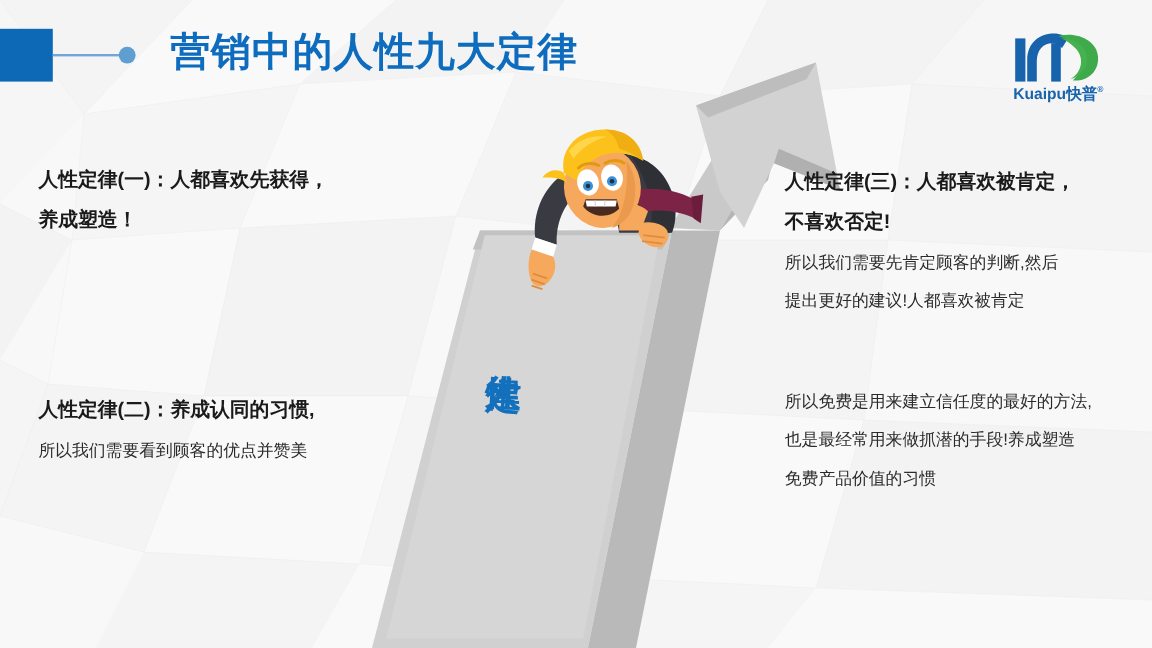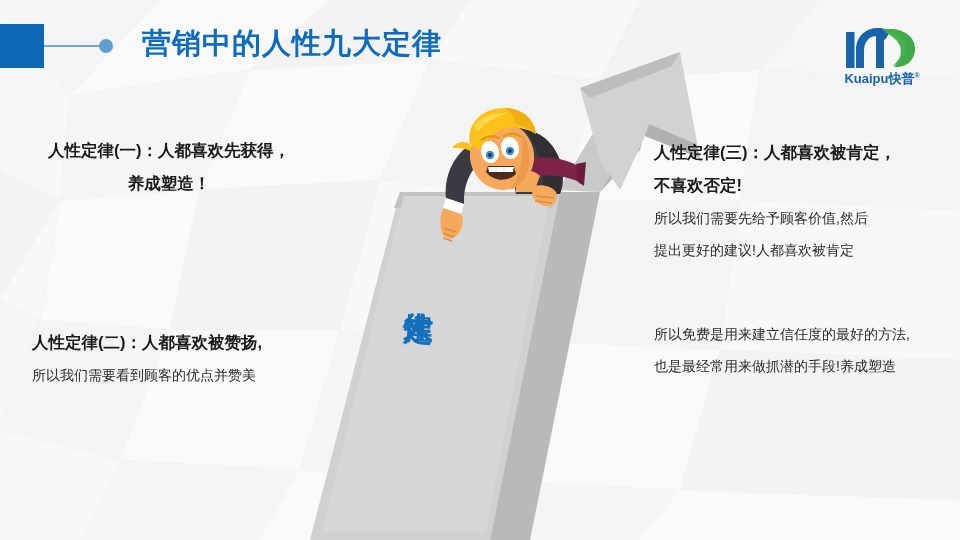--- a/index.html
+++ b/index.html
@@ -52,21 +52,21 @@
     width: 14px;
     height: 14px;
     border-radius: 50%;
     background: #5f9ed1;
     z-index: 6;
   }
   .slide-title {
     position: absolute;
     left: 142px;
     top: 21px;
-    font-size: 29px;
+    font-size: 33px;
     font-weight: bold;
     color: #0d6cbd;
     letter-spacing: 1px;
     white-space: nowrap;
     z-index: 6;
     line-height: 44px;
   }
 
   
   .logo {
@@ -153,21 +153,21 @@
     line-height: 33px;
     white-space: nowrap;
   }
   .block .body {
     font-size: 14px;
     color: #2b2b2b;
     line-height: 32px;
     white-space: nowrap;
     font-weight: normal;
   }
-  .block-1 { left: 48px;  top: 134px; text-align: center; }
+  .block-1 { left: 32px;  top: 134px; }
   .block-2 { left: 32px;  top: 326px; }
   .block-3 { left: 654px; top: 136px; }
   .block-4 { left: 654px; top: 318px; }
 </style>
 </head>
 <body>
 
 <div class="slide">
 
   <svg class="bg-poly" viewBox="0 0 960 540" preserveAspectRatio="none">
@@ -302,29 +302,30 @@
   </svg>
 
   <div class="arrow-label">人性定律</div>
 
   <div class="block block-1">
     <div class="head">人性定律(一)：人都喜欢先获得，</div>
     <div class="head">养成塑造！</div>
   </div>
 
   <div class="block block-2">
-    <div class="head">人性定律(二)：人都喜欢被赞扬,</div>
+    <div class="head">人性定律(二)：养成认同的习惯,</div>
     <div class="body">所以我们需要看到顾客的优点并赞美</div>
   </div>
 
   <div class="block block-3">
     <div class="head">人性定律(三)：人都喜欢被肯定，</div>
     <div class="head">不喜欢否定!</div>
-    <div class="body">所以我们需要先给予顾客价值,然后</div>
+    <div class="body">所以我们需要先肯定顾客的判断,然后</div>
     <div class="body">提出更好的建议!人都喜欢被肯定</div>
   </div>
 
   <div class="block block-4">
     <div class="body">所以免费是用来建立信任度的最好的方法,</div>
     <div class="body">也是最经常用来做抓潜的手段!养成塑造</div>
+    <div class="body">免费产品价值的习惯</div>
   </div>
 
 </div>
 
 </body></html>

